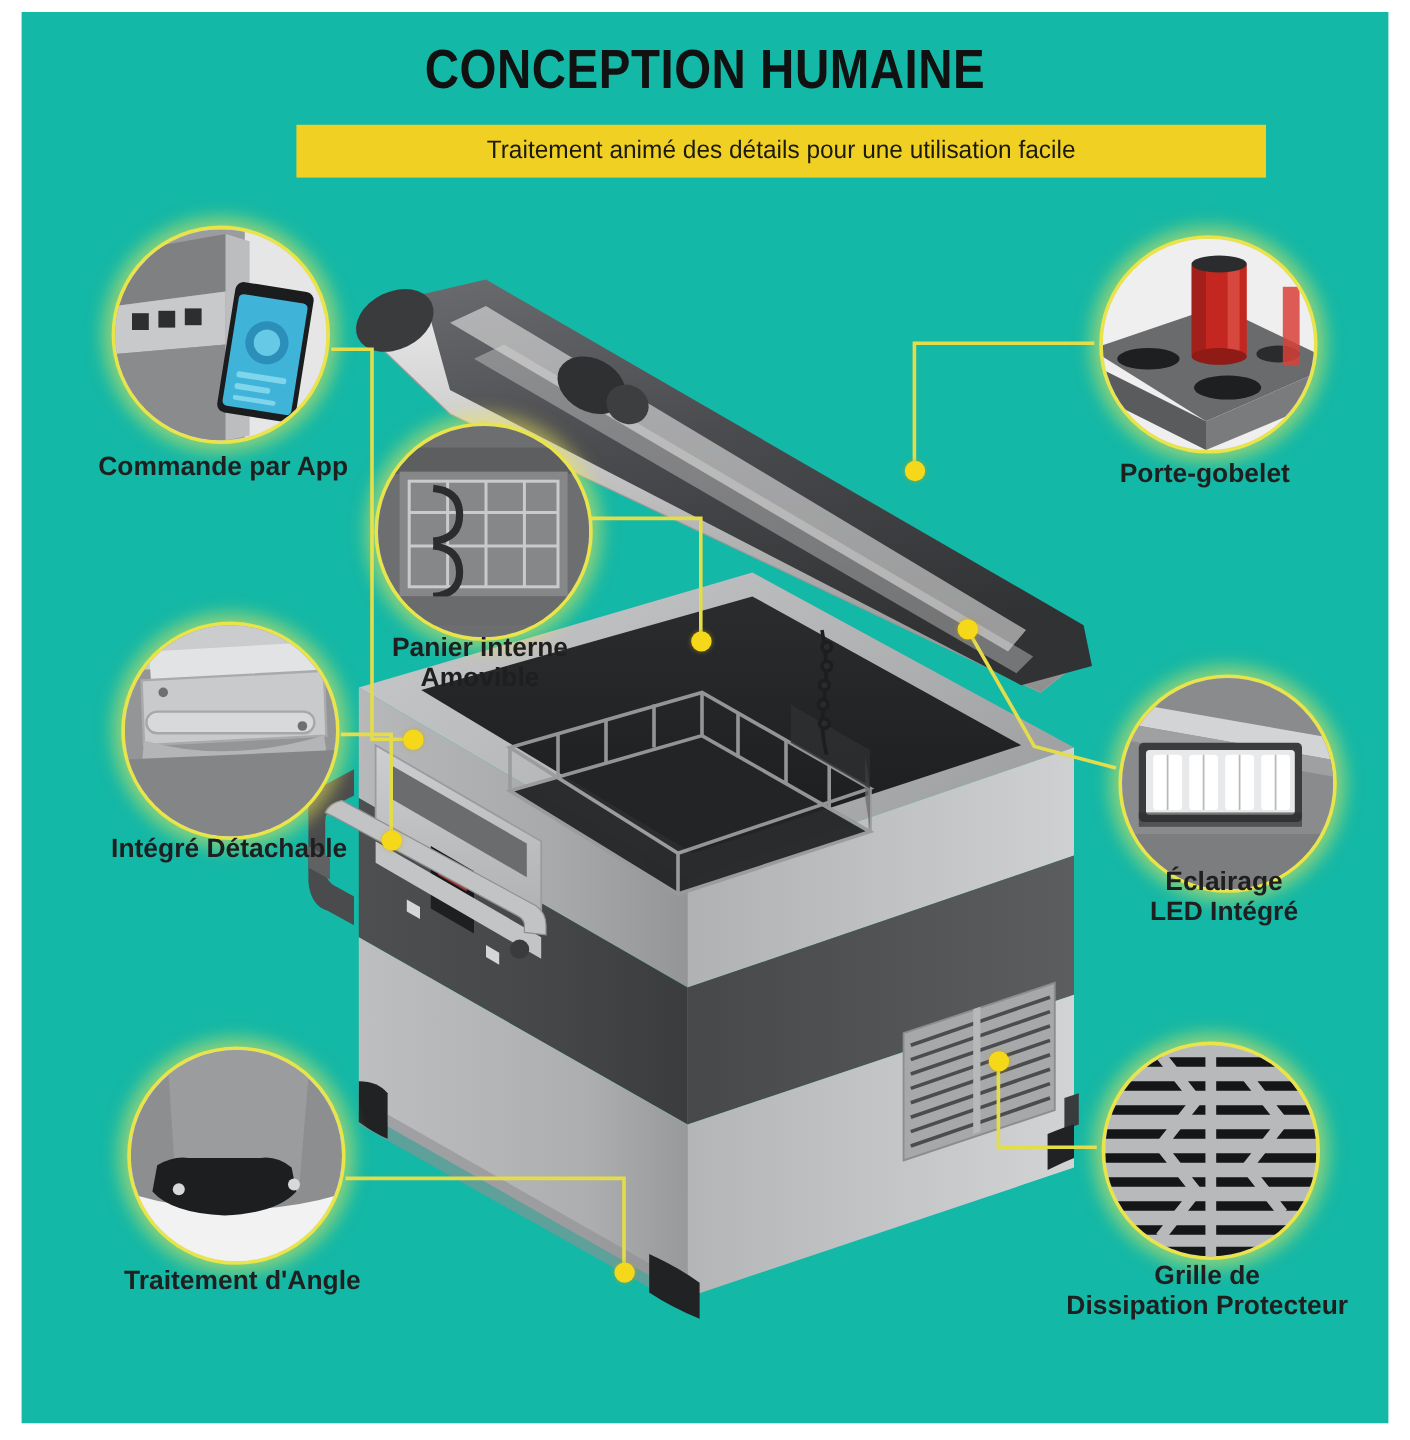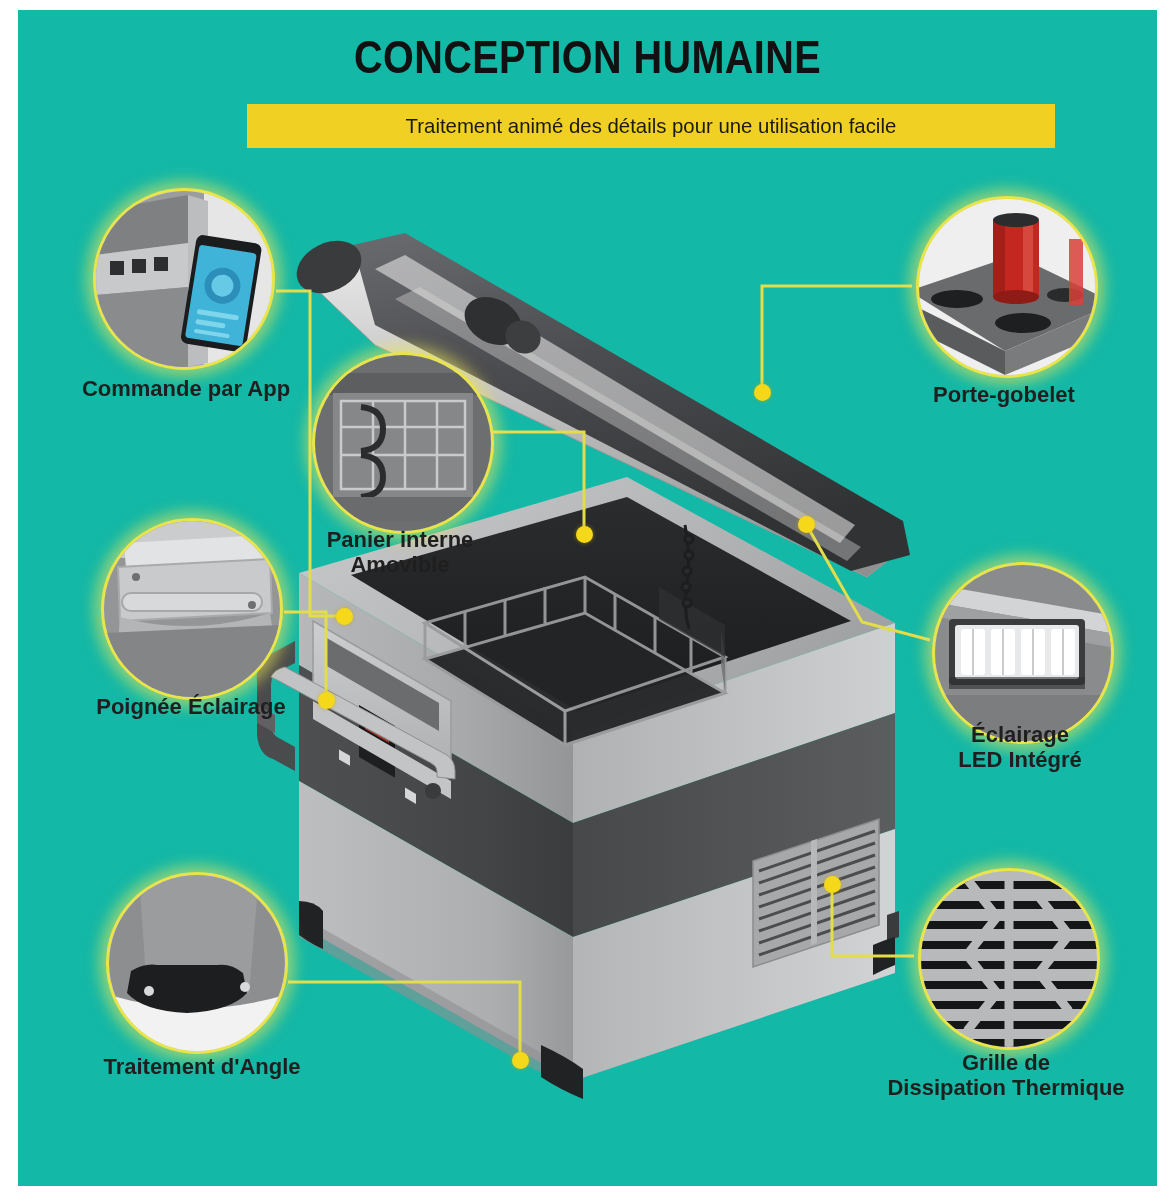--- a/index.html
+++ b/index.html
@@ -323,21 +323,21 @@
         <path d="M 0,0 L 176,0 L 176,28 L 0,38 Z" fill="#cbcccd"></path>
         <path d="M 20,22 L 160,14 L 164,40 L 22,48 Z" fill="#e2e3e4"></path>
         <path d="M 14,46 L 166,38 L 168,92 L 16,100 Z" fill="#c9cacb" stroke="#a9aaac" stroke-width="2"></path>
         <rect x="18" y="72" width="140" height="18" rx="9" fill="#d8d9da" stroke="#a6a7a9" stroke-width="2"></rect>
         <path d="M 16,96 q 70,20 150,-4 l 4,26 q -82,22 -156,2 Z" fill="#b4b5b7"></path>
         <circle cx="32" cy="56" r="4" fill="#6e6f71"></circle>
         <circle cx="148" cy="84" r="4" fill="#6e6f71"></circle>
         <path d="M 0,112 L 176,104 L 176,176 L 0,176 Z" fill="#848587"></path>
       </svg>
     </div>
-    <div class="clabel" style="left:-60px;top:176px;width:300px;">Poignée Éclairage</div>
+    <div class="clabel" style="left:-60px;top:176px;width:300px;">Intégré Détachable</div>
   </div>
 
   <div class="callout" style="left:106px;top:872px;">
     <div class="ring" style="width:176px;height:176px;">
       <svg class="photo" viewBox="0 0 176 176">
         <rect width="176" height="176" fill="#f2f2f2"></rect>
         <path d="M 0,0 L 176,0 L 176,120 q -88,26 -176,0 Z" fill="#8d8e90"></path>
         <path d="M 30,0 L 150,0 L 140,118 L 38,118 Z" fill="#a4a5a7" opacity=".6"></path>
         <path d="M 22,96 q 14,-8 26,-6 l 60,0 q 14,-2 26,8 l 4,20 q -16,18 -60,20 q -44,-2 -60,-20 Z" fill="#1d1e20"></path>
         <circle cx="40" cy="116" r="5" fill="#d8d9da"></circle>
@@ -412,17 +412,17 @@
           <path d="M -6,172 L 182,172"></path>
         </g>
         <g stroke="#b8b9bb" stroke-width="9" fill="none">
           <path d="M 88,-6 L 88,182"></path>
           <path d="M 46,8 L 76,46 L 46,84 L 76,122 L 46,160"></path>
           <path d="M 118,26 L 148,64 L 118,102 L 148,140"></path>
         </g>
       </svg>
     </div>
     <div class="clabel" style="left:-74px;top:182px;width:324px;">Grille de
-Dissipation Thermique</div>
+Dissipation Protecteur</div>
   </div>
 
   <div id="frame"></div>
 </div>
 
 </body></html>

